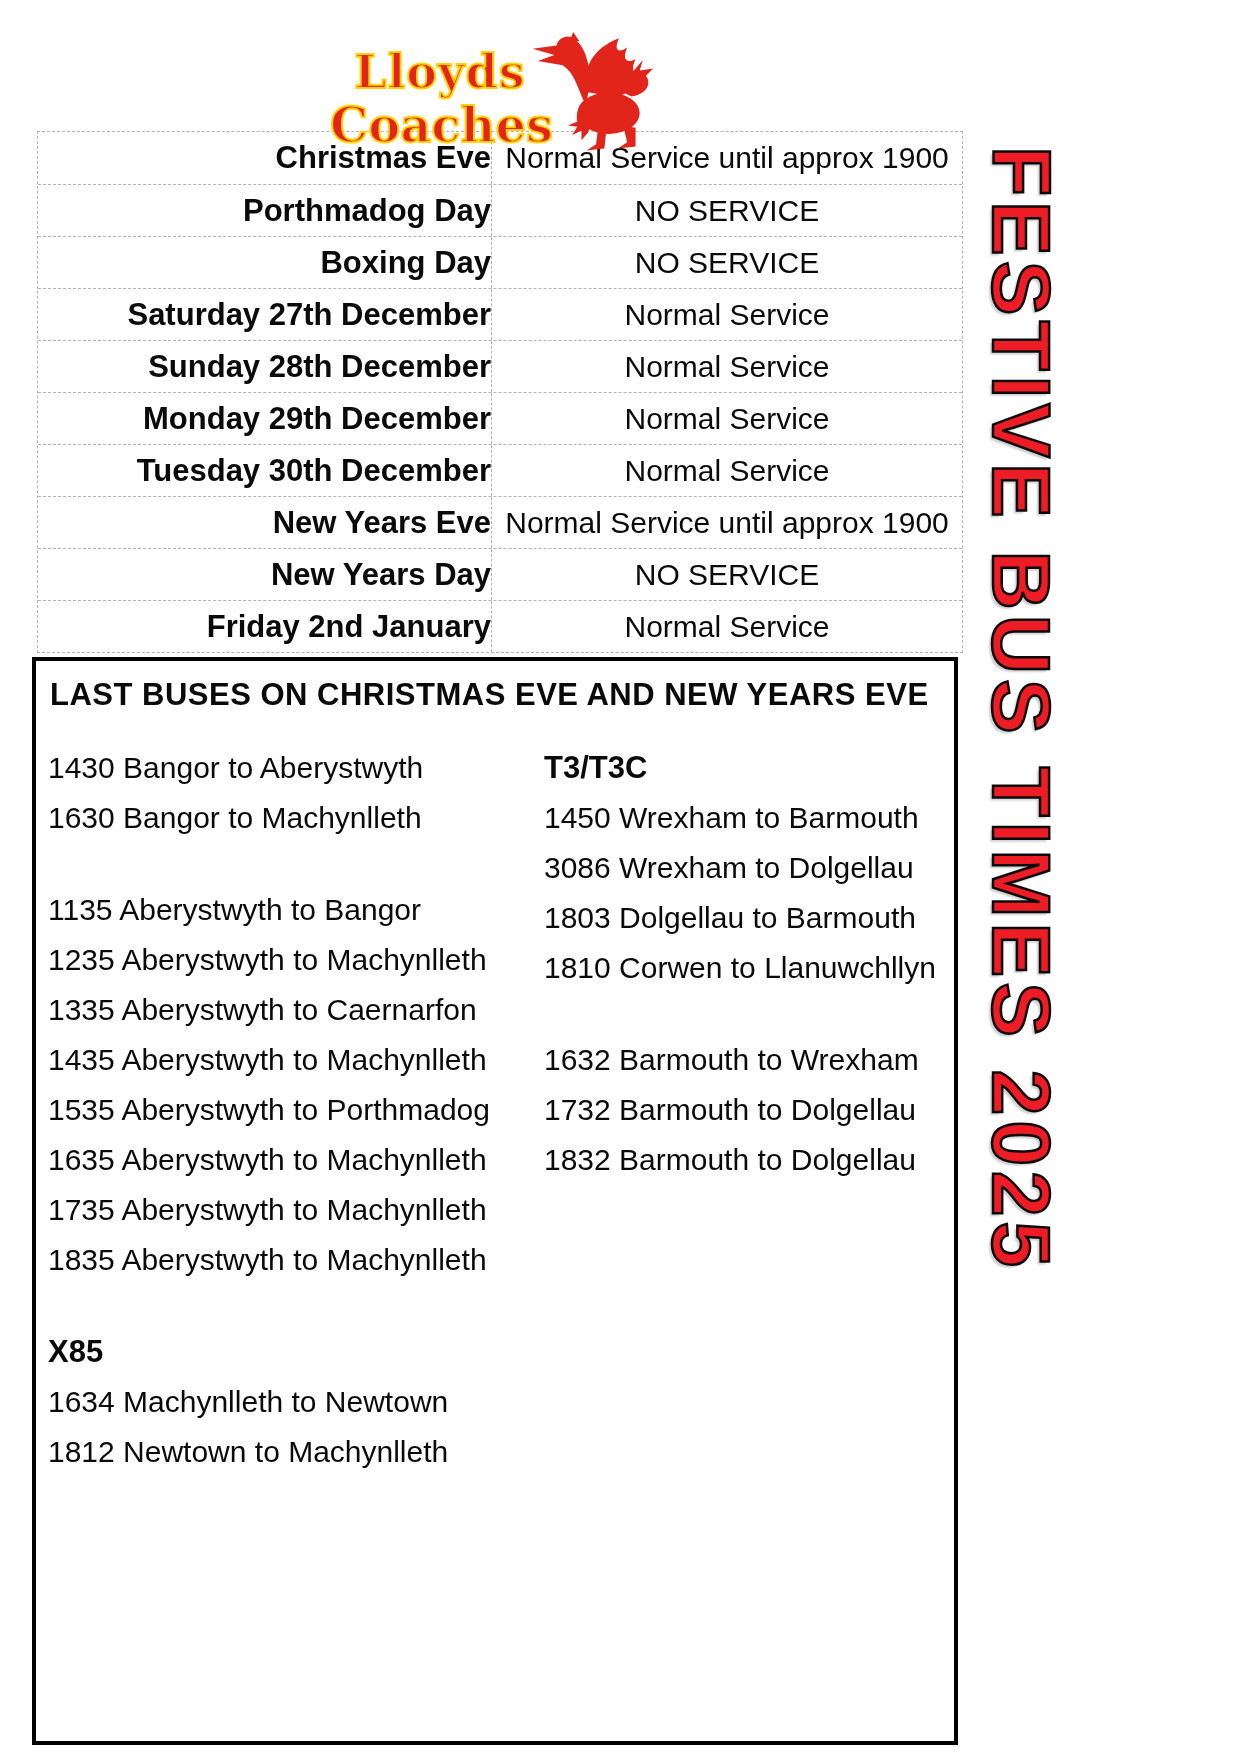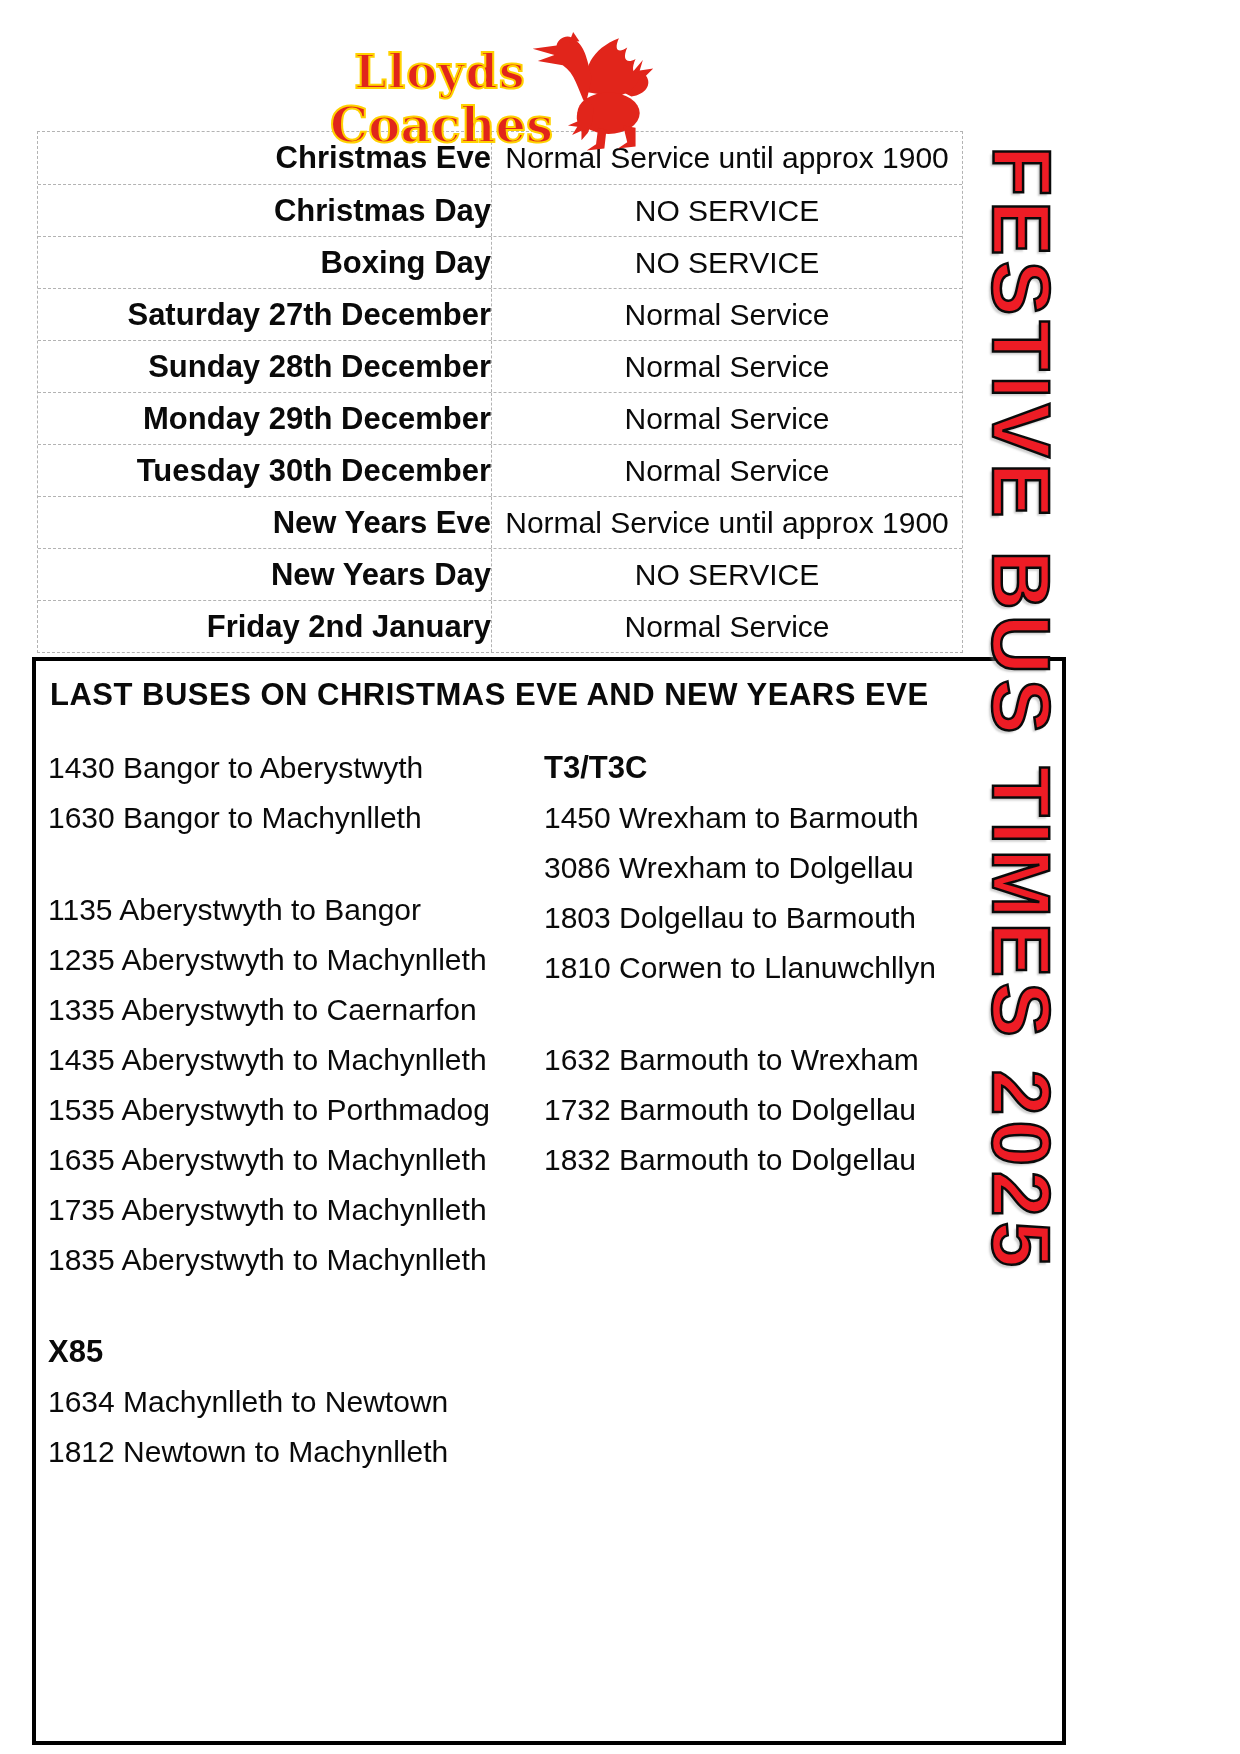--- a/index.html
+++ b/index.html
@@ -18,21 +18,21 @@
   .schedule { position:absolute; top:131px; left:37px; width:926px;
               border:1px dashed #b3b3b3; background:transparent; }
   .srow { display:flex; height:52px; }
   .srow + .srow { border-top:1px dashed #b3b3b3; }
   .sdate { width:453px; font-weight:bold; font-size:31px; text-align:right;
            line-height:52px; white-space:nowrap; }
   .sservice { flex:1; border-left:1px dashed #b3b3b3; font-size:30px; text-align:center;
               line-height:52px; white-space:nowrap; }
 
   
-  .lastbox { position:absolute; left:32px; top:657px; width:1034px; height:1088px;
+  .lastbox { position:absolute; left:32px; top:657px; width:926px; height:1088px;
              border:4px solid #000; }
   .box-title { position:absolute; left:14px; top:16px; font-size:31px; font-weight:bold;
                letter-spacing:0.5px; white-space:nowrap; }
   .bus-col { position:absolute; top:82px; }
   .col-left { left:12px; }
   .col-right { left:508px; }
   .bus-line { height:50px; line-height:50px; font-size:30px; white-space:nowrap; }
   .bus-line.t-heading { font-weight:bold; font-size:31px; }
   .bus-line.t-gap { height:42px; }
 
@@ -65,21 +65,21 @@
   </svg>
 
   <div class="schedule">
 
       <div class="srow">
         <div class="sdate">Christmas Eve</div>
         <div class="sservice">Normal Service until approx 1900</div>
       </div>
 
       <div class="srow">
-        <div class="sdate">Christmas Day</div>
+        <div class="sdate">Porthmadog Day</div>
         <div class="sservice">NO SERVICE</div>
       </div>
 
       <div class="srow">
         <div class="sdate">Boxing Day</div>
         <div class="sservice">NO SERVICE</div>
       </div>
 
       <div class="srow">
         <div class="sdate">Saturday 27th December</div>

